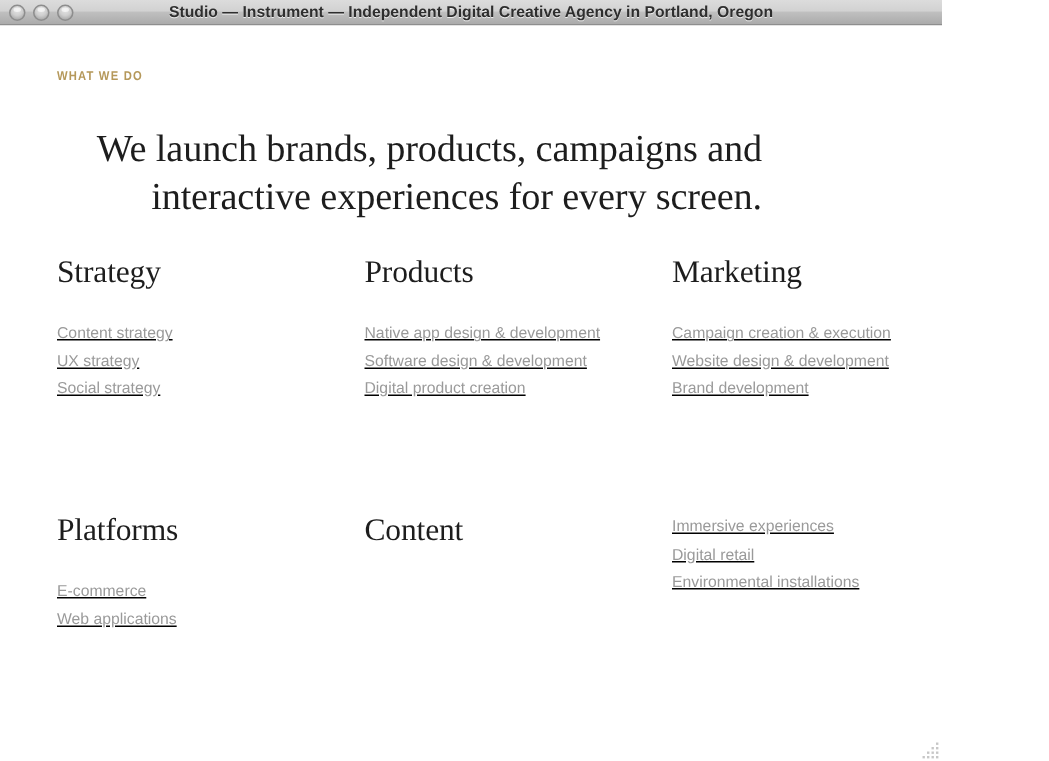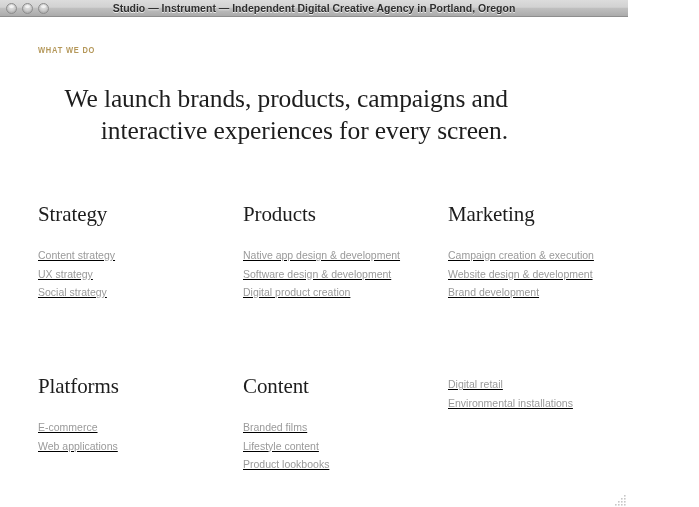--- a/index.html
+++ b/index.html
@@ -110,21 +110,21 @@
     letter-spacing: -0.1px;
     max-width: 470px;
     text-align: right;
   }
   .headline .line {
     display: block;
     white-space: nowrap;
   }
 
   .grid {
-    margin-top: 57px;
+    margin-top: 24px;
     display: grid;
     grid-template-columns: 205px 205px 1fr;
     row-gap: 0;
   }
   .cell {
     padding-bottom: 0;
   }
   .cell.row2 {
     padding-top: 74px;
   }
@@ -218,29 +218,25 @@
         <div class="cell row2">
           <h2 class="cell-title">Platforms</h2>
           <ul class="cell-list">
             <li>E-commerce</li>
             <li>Web applications</li>
           </ul>
         </div>
 
         <div class="cell row2">
           <h2 class="cell-title">Content</h2>
-          <ul class="cell-list">
-            <li>Branded films</li>
-            <li>Lifestyle content</li>
-            <li>Product lookbooks</li>
-          </ul>
         </div>
 
         <div class="cell row2">
           <ul class="cell-list">
+            <li>Immersive experiences</li>
             <li>Digital retail</li>
             <li>Environmental installations</li>
           </ul>
         </div>
 
       </div>
     </div>
 
     <svg class="resize-grip" viewBox="0 0 13 13" xmlns="http://www.w3.org/2000/svg">
       <g fill="#9b9b9b">

